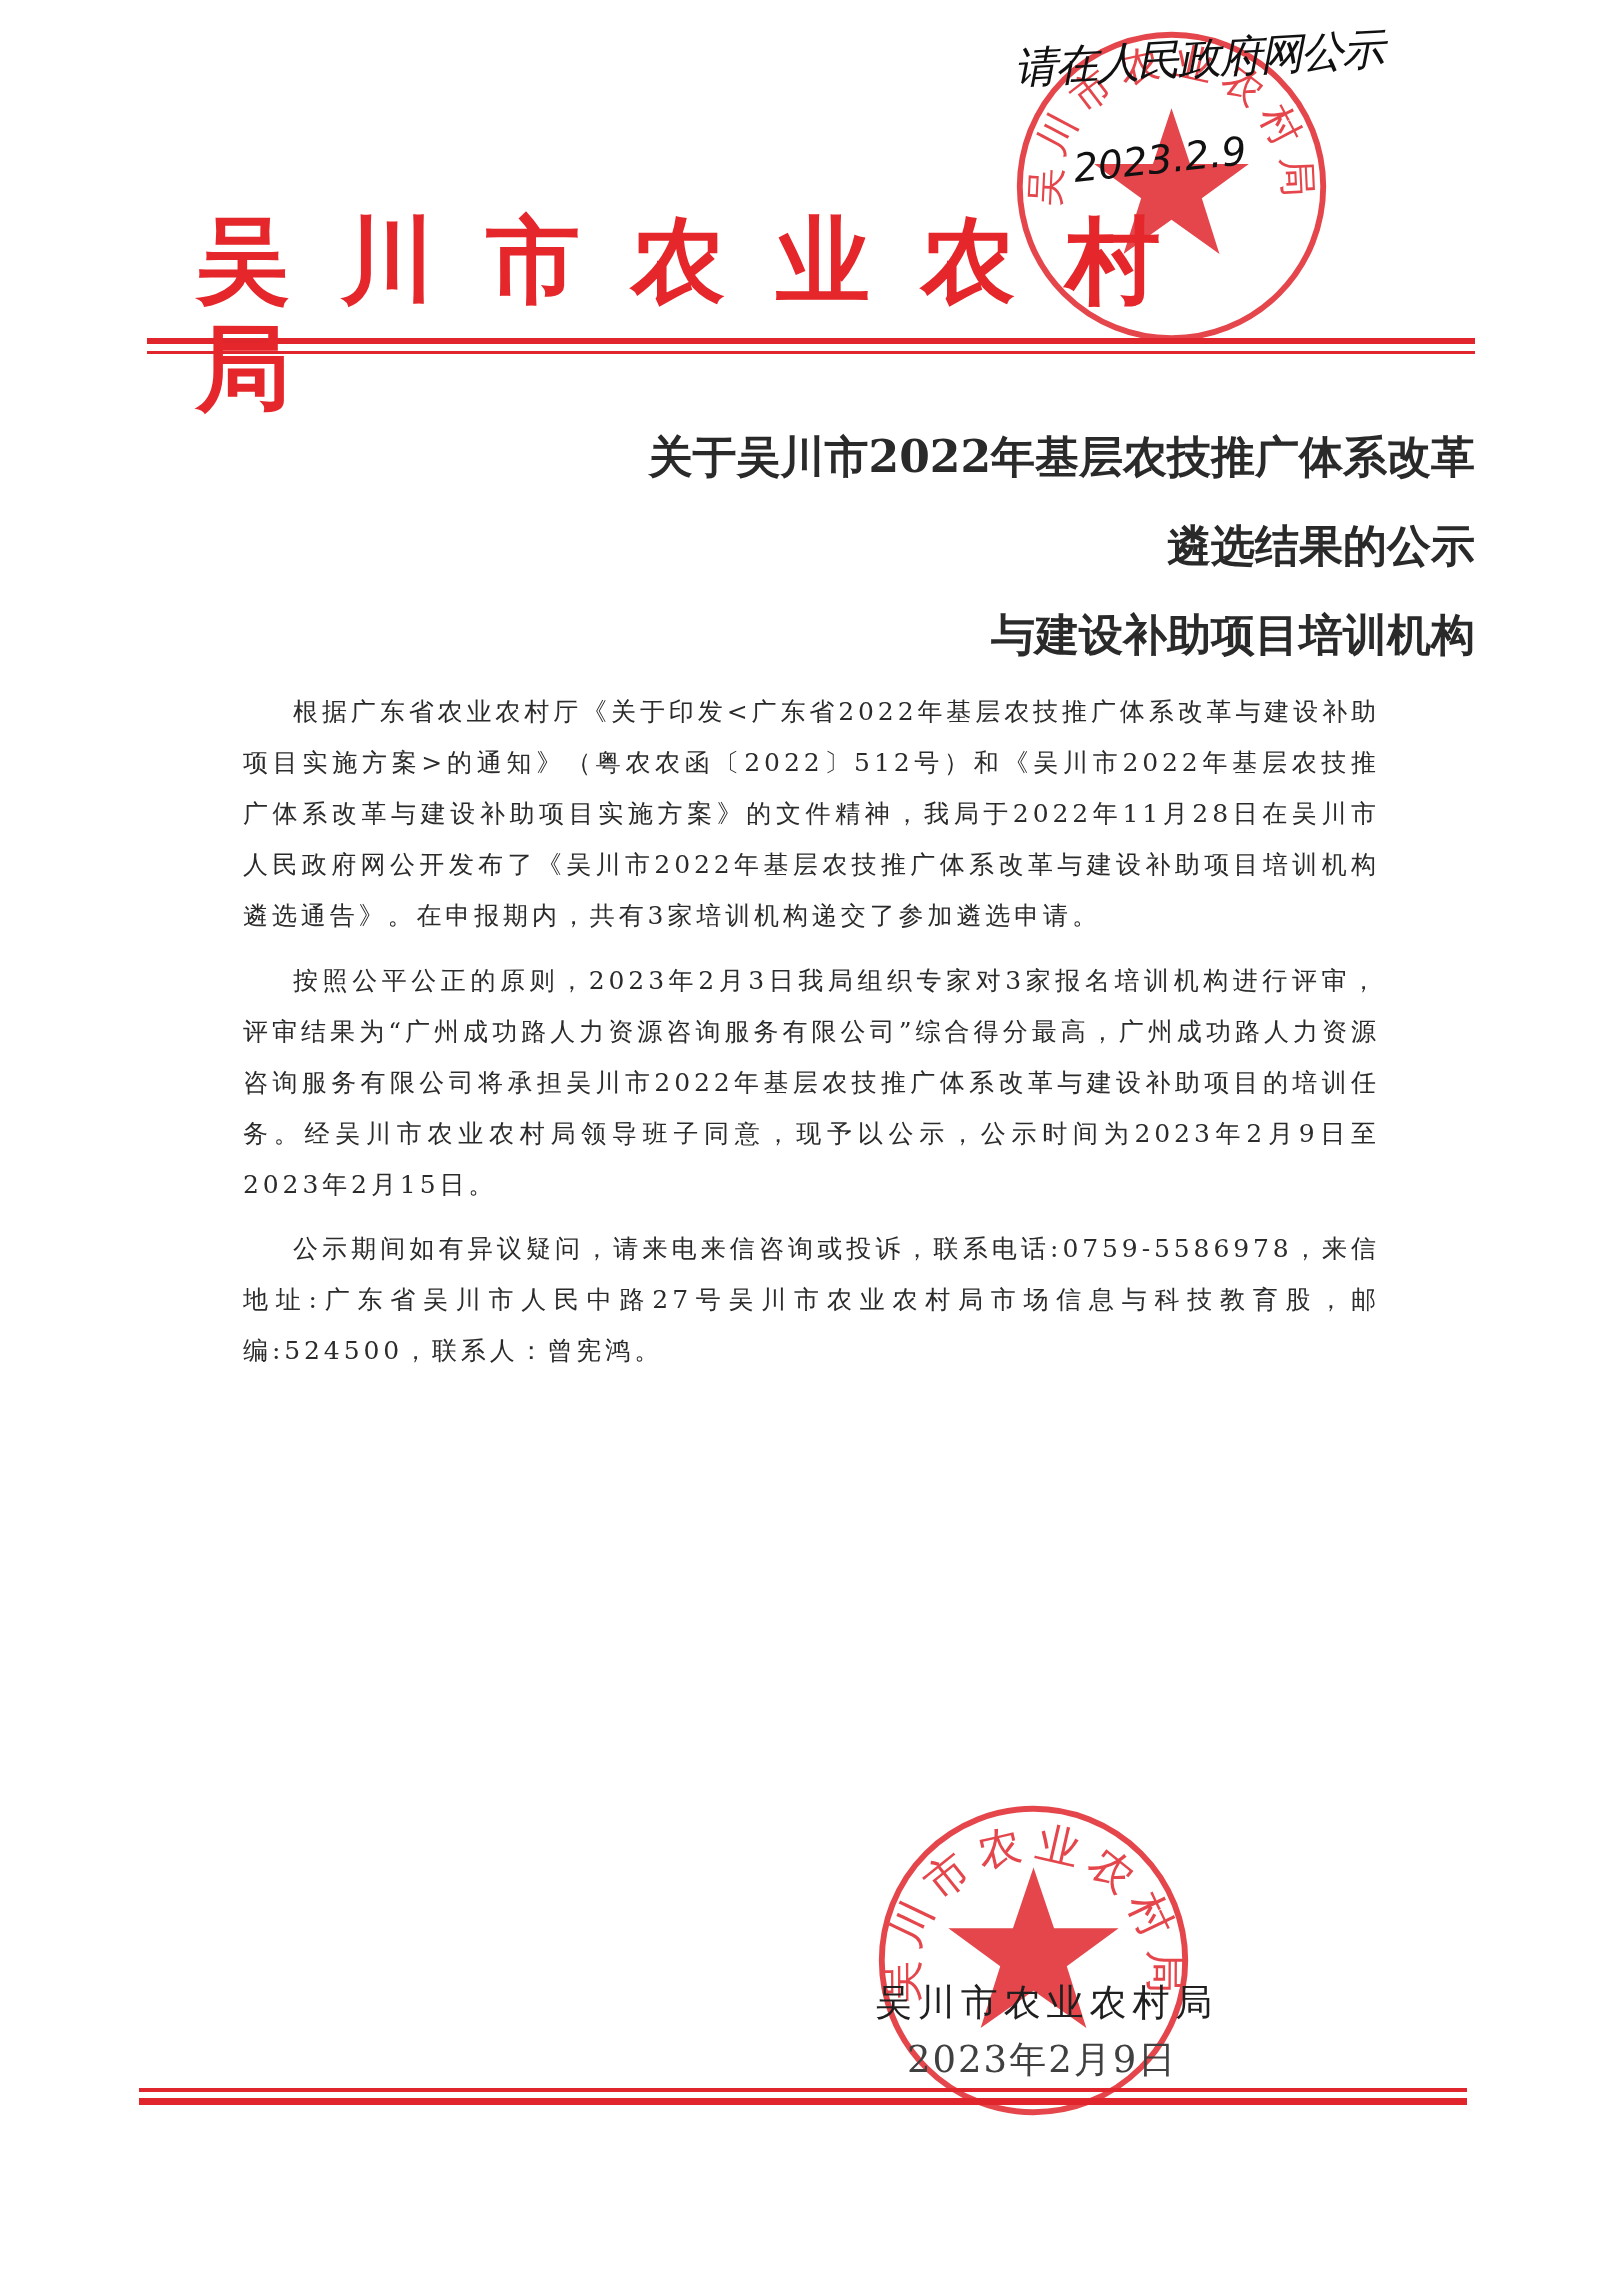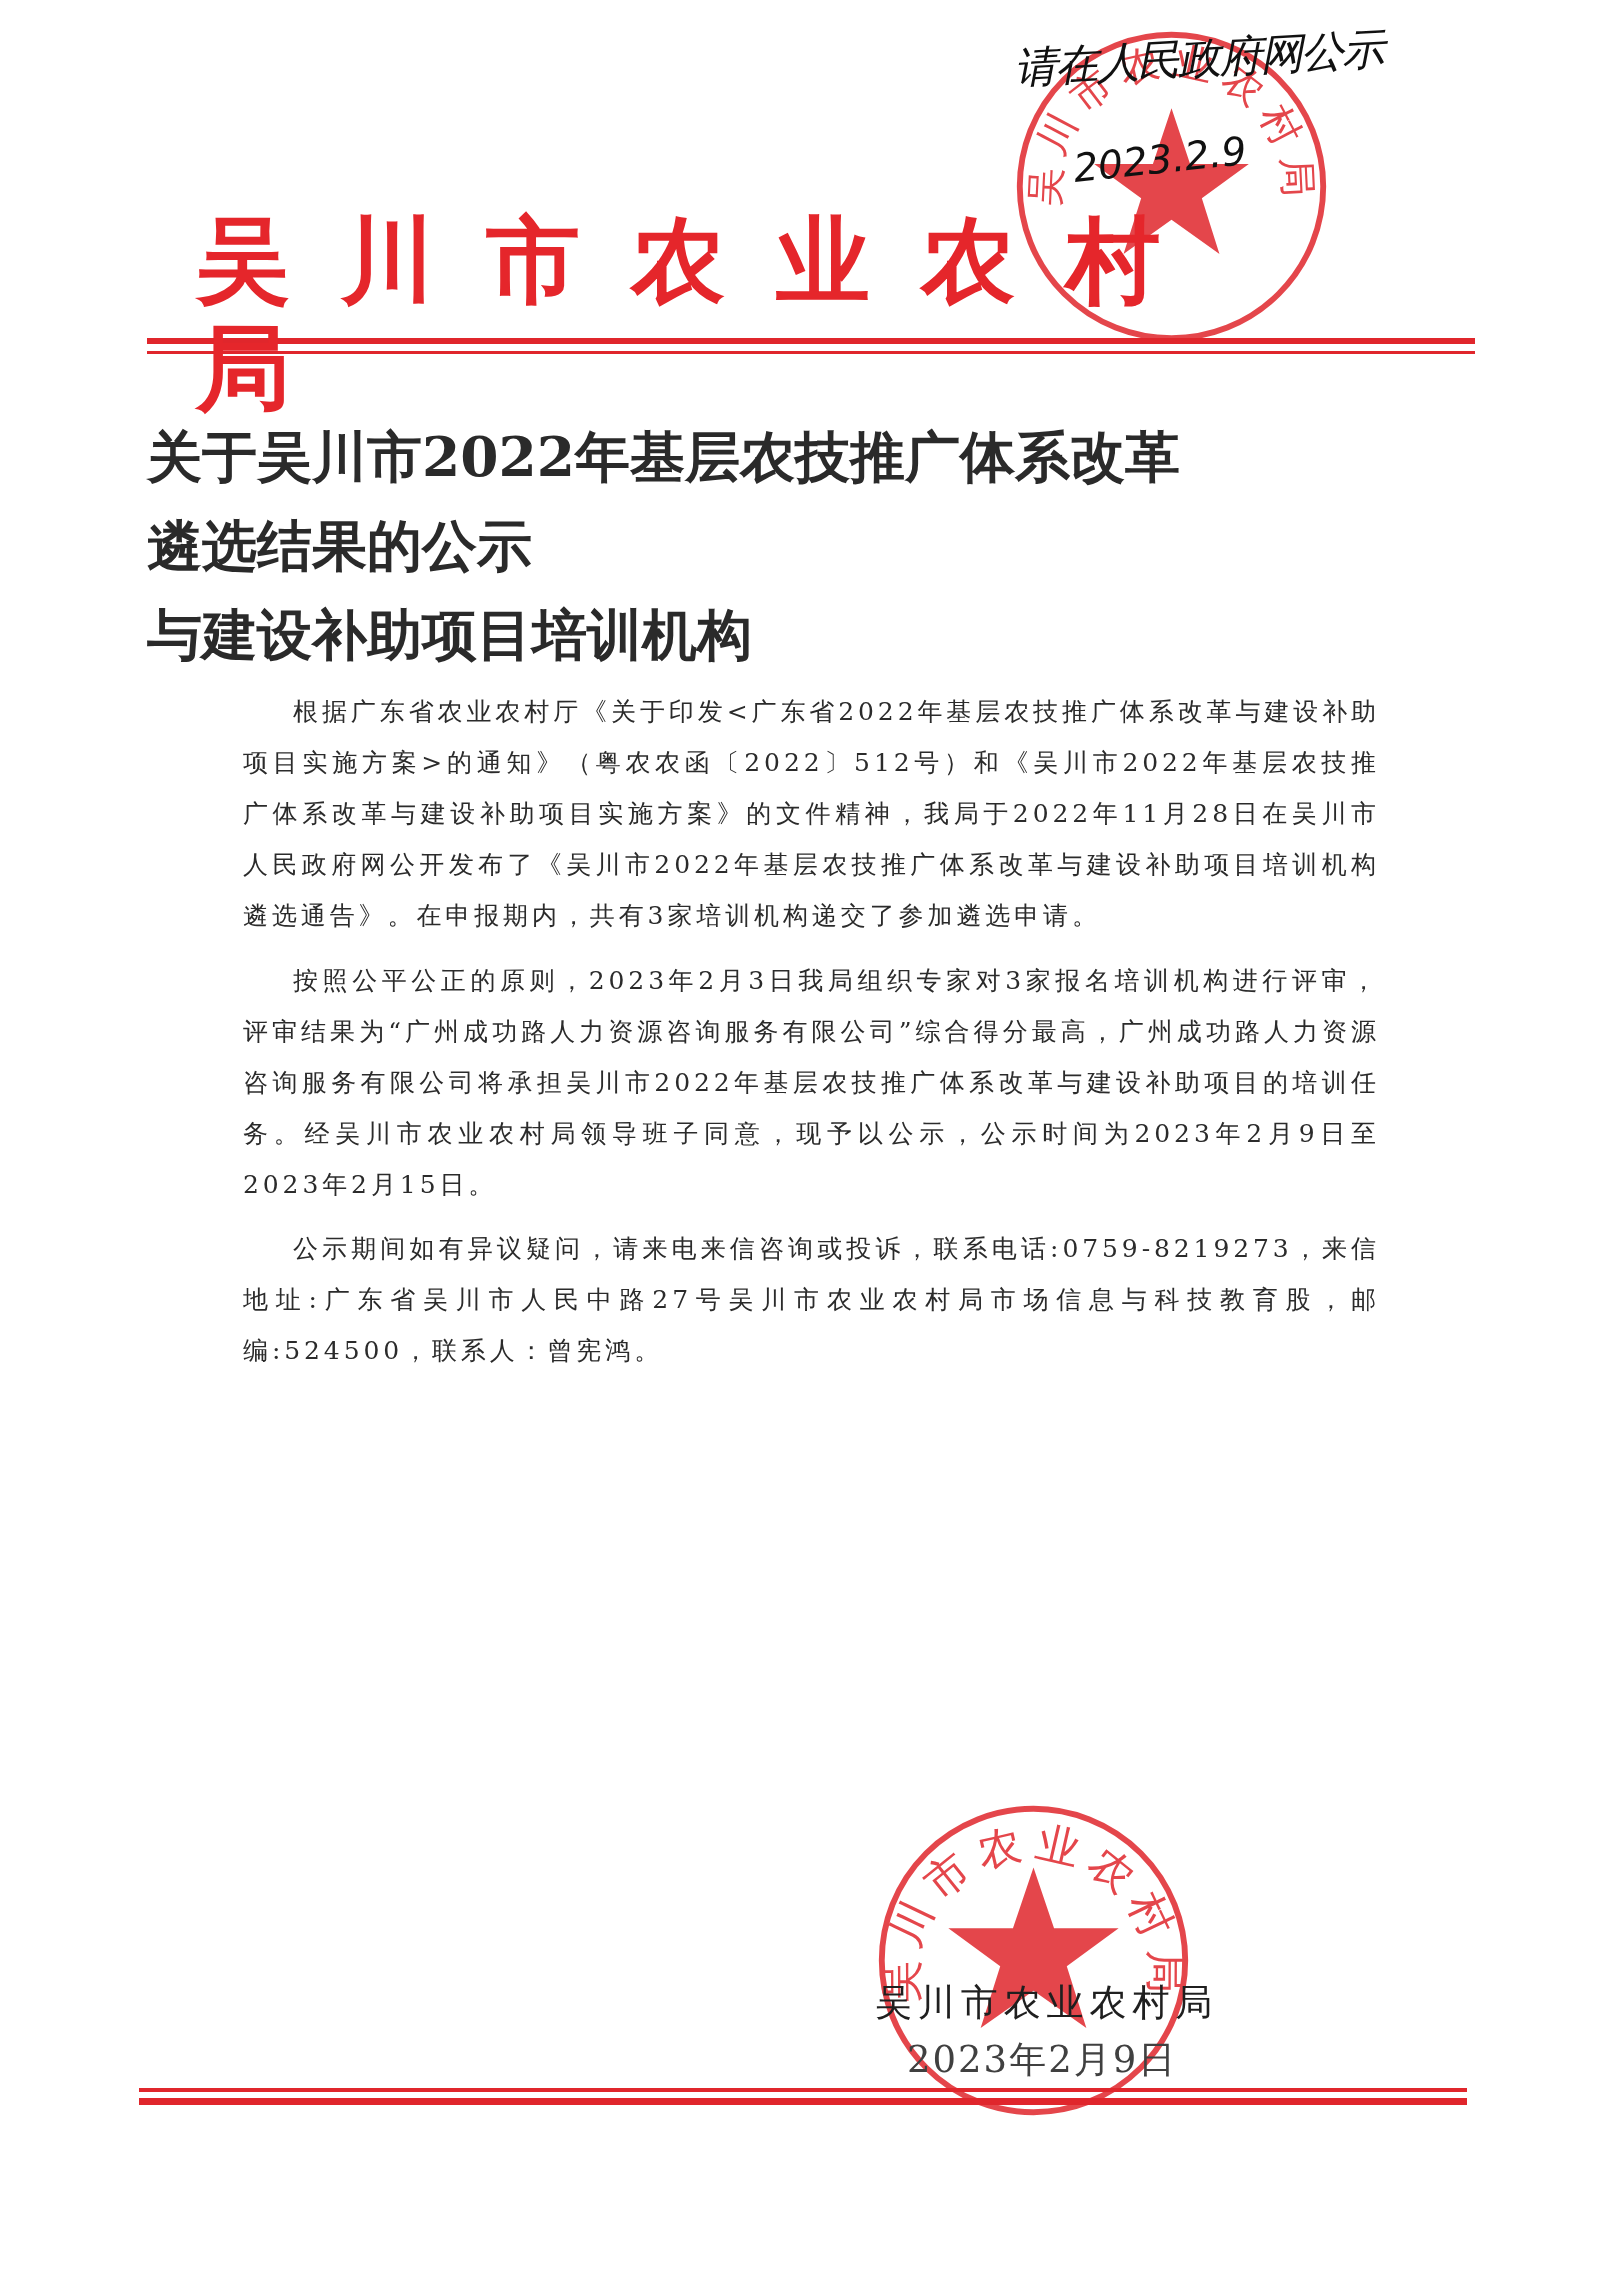--- a/index.html
+++ b/index.html
@@ -30,22 +30,22 @@
       font-size: 94px; letter-spacing: 51px; line-height: 108px; z-index: 2;
     }
     .rule { position: absolute; background: #e0262c; }
     .rule-top-1 { left: 147px; top: 338px; width: 1328px; height: 5.9px; }
     .rule-top-2 { left: 147px; top: 351px; width: 1328px; height: 2.9px; }
     .rule-bot-1 { left: 139px; top: 2088px; width: 1328px; height: 3.9px; }
     .rule-bot-2 { left: 139px; top: 2098px; width: 1328px; height: 6.9px; }
 
     
     .title {
-      position: absolute; left: 147px; top: 412px; width: 1328px; text-align: left;
-      font-family: "DejaVu Serif", "Liberation Serif", serif; font-weight: bold; font-size: 55px;
+      position: absolute; left: 147px; top: 412px; width: 1328px; text-align: right;
+      font-family: "DejaVu Serif", "Liberation Serif", serif; font-weight: bold; font-size: 44px;
       line-height: 89px; color: #2a2a2a;
     }
     .title div { white-space: nowrap; }
 
     
     .body {
       position: absolute; left: 243px; top: 686px; width: 1137px;
       font-family: "DejaVu Serif", "Liberation Serif", serif; font-size: 25px;
       line-height: 51px; color: #2b2b2b; letter-spacing: 3.9px;
       text-align: justify;
@@ -93,21 +93,21 @@
 
   <div class="title">
     <div>关于吴川市2022年基层农技推广体系改革</div>
     <div>遴选结果的公示</div>
     <div>与建设补助项目培训机构</div>
   </div>
 
   <div class="body">
     <p>根据广东省农业农村厅《关于印发&lt;广东省2022年基层农技推广体系改革与建设补助项目实施方案&gt;的通知》（粤农农函〔2022〕512号）和《吴川市2022年基层农技推广体系改革与建设补助项目实施方案》的文件精神，我局于2022年11月28日在吴川市人民政府网公开发布了《吴川市2022年基层农技推广体系改革与建设补助项目培训机构遴选通告》。在申报期内，共有3家培训机构递交了参加遴选申请。</p>
     <p>按照公平公正的原则，2023年2月3日我局组织专家对3家报名培训机构进行评审，评审结果为“广州成功路人力资源咨询服务有限公司”综合得分最高，广州成功路人力资源咨询服务有限公司将承担吴川市2022年基层农技推广体系改革与建设补助项目的培训任务。经吴川市农业农村局领导班子同意，现予以公示，公示时间为2023年2月9日至2023年2月15日。</p>
-    <p>公示期间如有异议疑问，请来电来信咨询或投诉，联系电话:0759-8219273，来信地址:广东省吴川市人民中路27号吴川市农业农村局市场信息与科技教育股，邮编:524500，联系人：曾宪鸿。</p>
+    <p>公示期间如有异议疑问，请来电来信咨询或投诉，联系电话:0759-5586978，来信地址:广东省吴川市人民中路27号吴川市农业农村局市场信息与科技教育股，邮编:524500，联系人：曾宪鸿。</p>
   </div>
 
   <svg class="seal seal-bottom" viewBox="0 0 330 330">
     <circle cx="165" cy="165" r="155" fill="none" stroke="#e0262c" stroke-width="6"></circle>
     <polygon points="165,70 186,132 252,132 199,171 219,234 165,196 111,234 131,171 78,132 144,132" fill="#e0262c"></polygon>
     <path id="sealArcBottom" d="M 50 215 A 120 120 0 1 1 280 215" fill="none"></path>
     <text font-family="DejaVu Serif, serif" font-size="44" fill="#e0262c" letter-spacing="10">
       <textPath href="#sealArcBottom" startOffset="50%" text-anchor="middle">吴川市农业农村局</textPath>
     </text>
   </svg>

